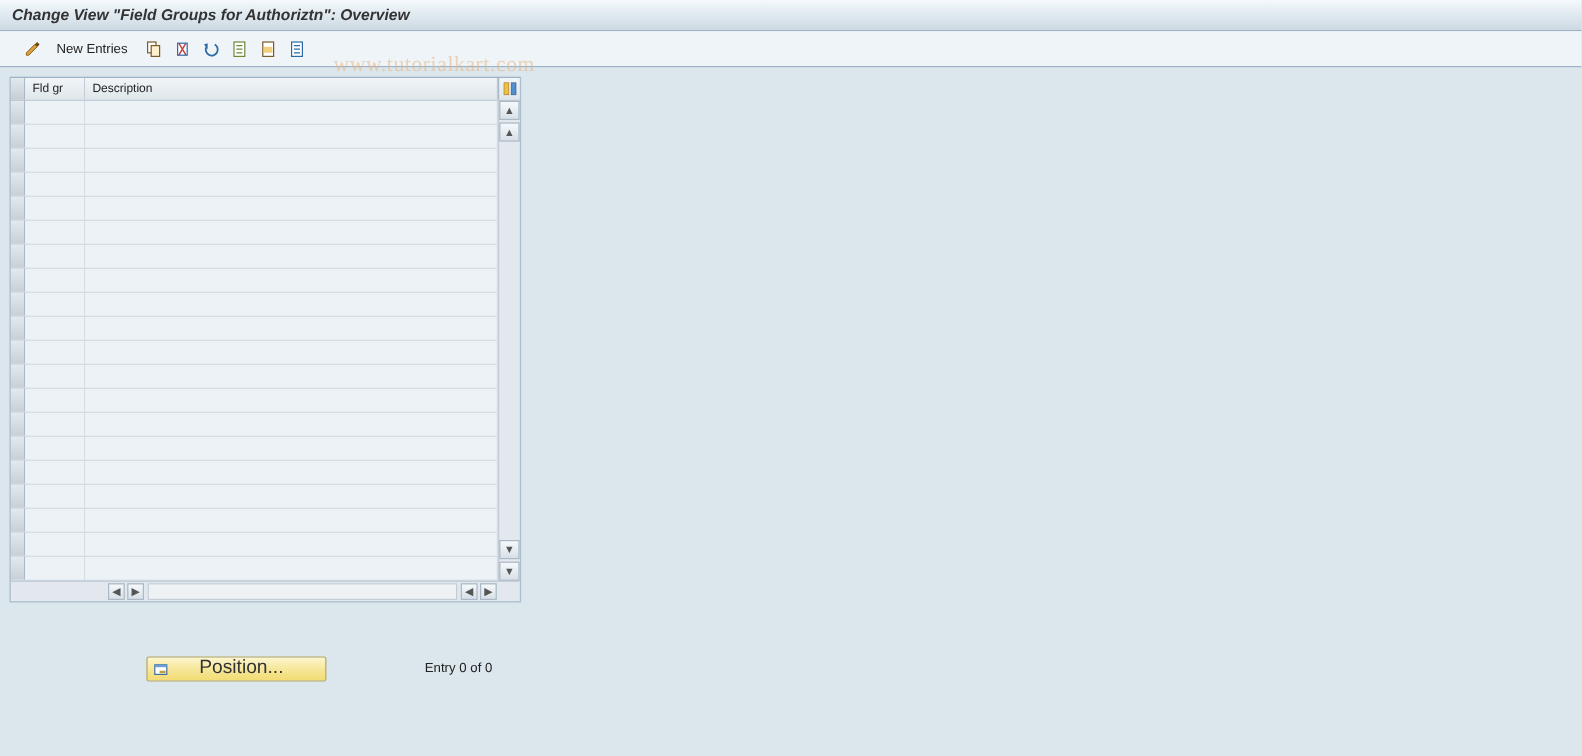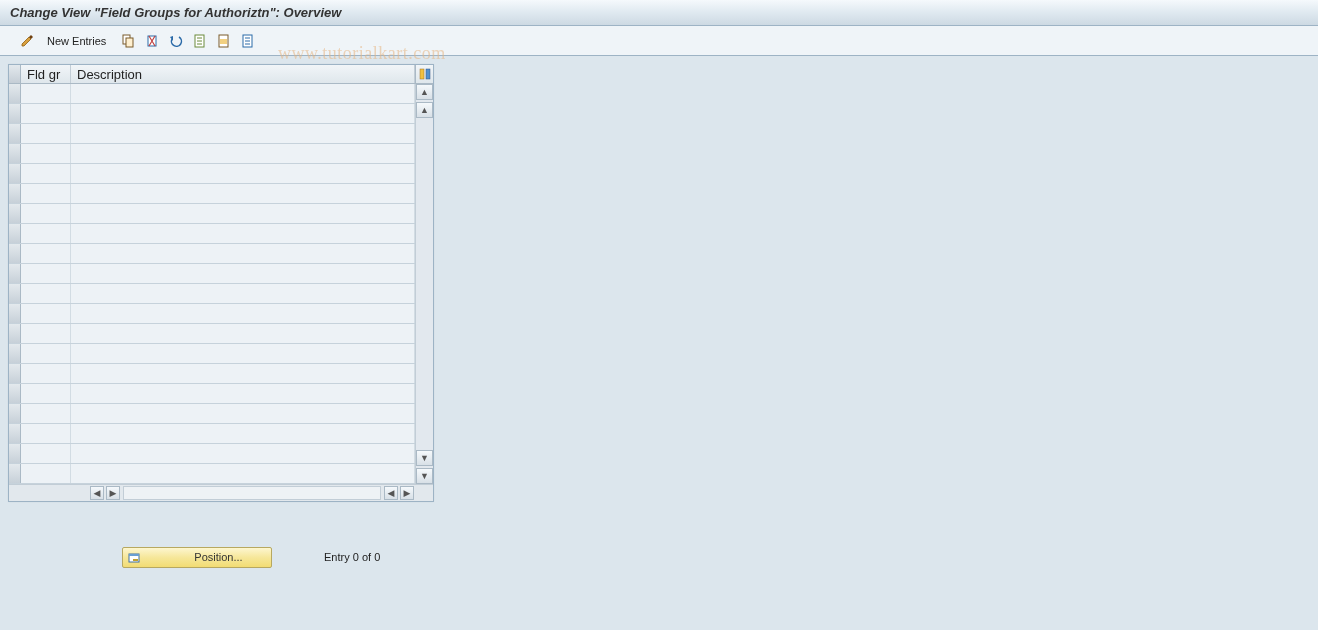--- a/index.html
+++ b/index.html
@@ -83,21 +83,21 @@
       background: linear-gradient(to bottom, #e3e9ed, #c5ced6);
       border-right: 1px solid #aab9c5;
       flex-shrink: 0;
     }
     .col-header {
       background: linear-gradient(to bottom, #f1f5f8, #dfe7ec);
       border-right: 1px solid #c2cdd6;
       display: flex;
       align-items: center;
       padding-left: 6px;
-      font-size: 13px;
+      font-size: 10px;
       color: #222;
     }
     .col-fldgr {
       width: 50px;
     }
     .col-desc {
       flex: 1;
     }
     .col-config {
       width: 18px;
@@ -194,35 +194,35 @@
       width: 114px;
     }
     .position-button {
       width: 150px;
       height: 21px;
       background: linear-gradient(to bottom, #fdf6cf 0%, #f6e79a 50%, #f2dc73 100%);
       border: 1px solid #b7a860;
       border-radius: 2px;
       display: flex;
       align-items: center;
-      justify-content: center;
+      justify-content: flex-start;
       gap: 6px;
       cursor: pointer;
       position: relative;
-      font-size: 11px;
+      font-size: 16px;
       color: #333;
       padding-left: 43px;
     }
     .position-button .pos-icon {
       position: absolute;
       left: 4px;
       top: 2px;
     }
     .entry-status {
-      margin-left: 52px;
+      margin-left: 82px;
       font-size: 11px;
       color: #222;
       text-align: center;
     }
     .arrow {
       font-size: 9px;
       color: #555;
       line-height: 1;
     }
   </style>

